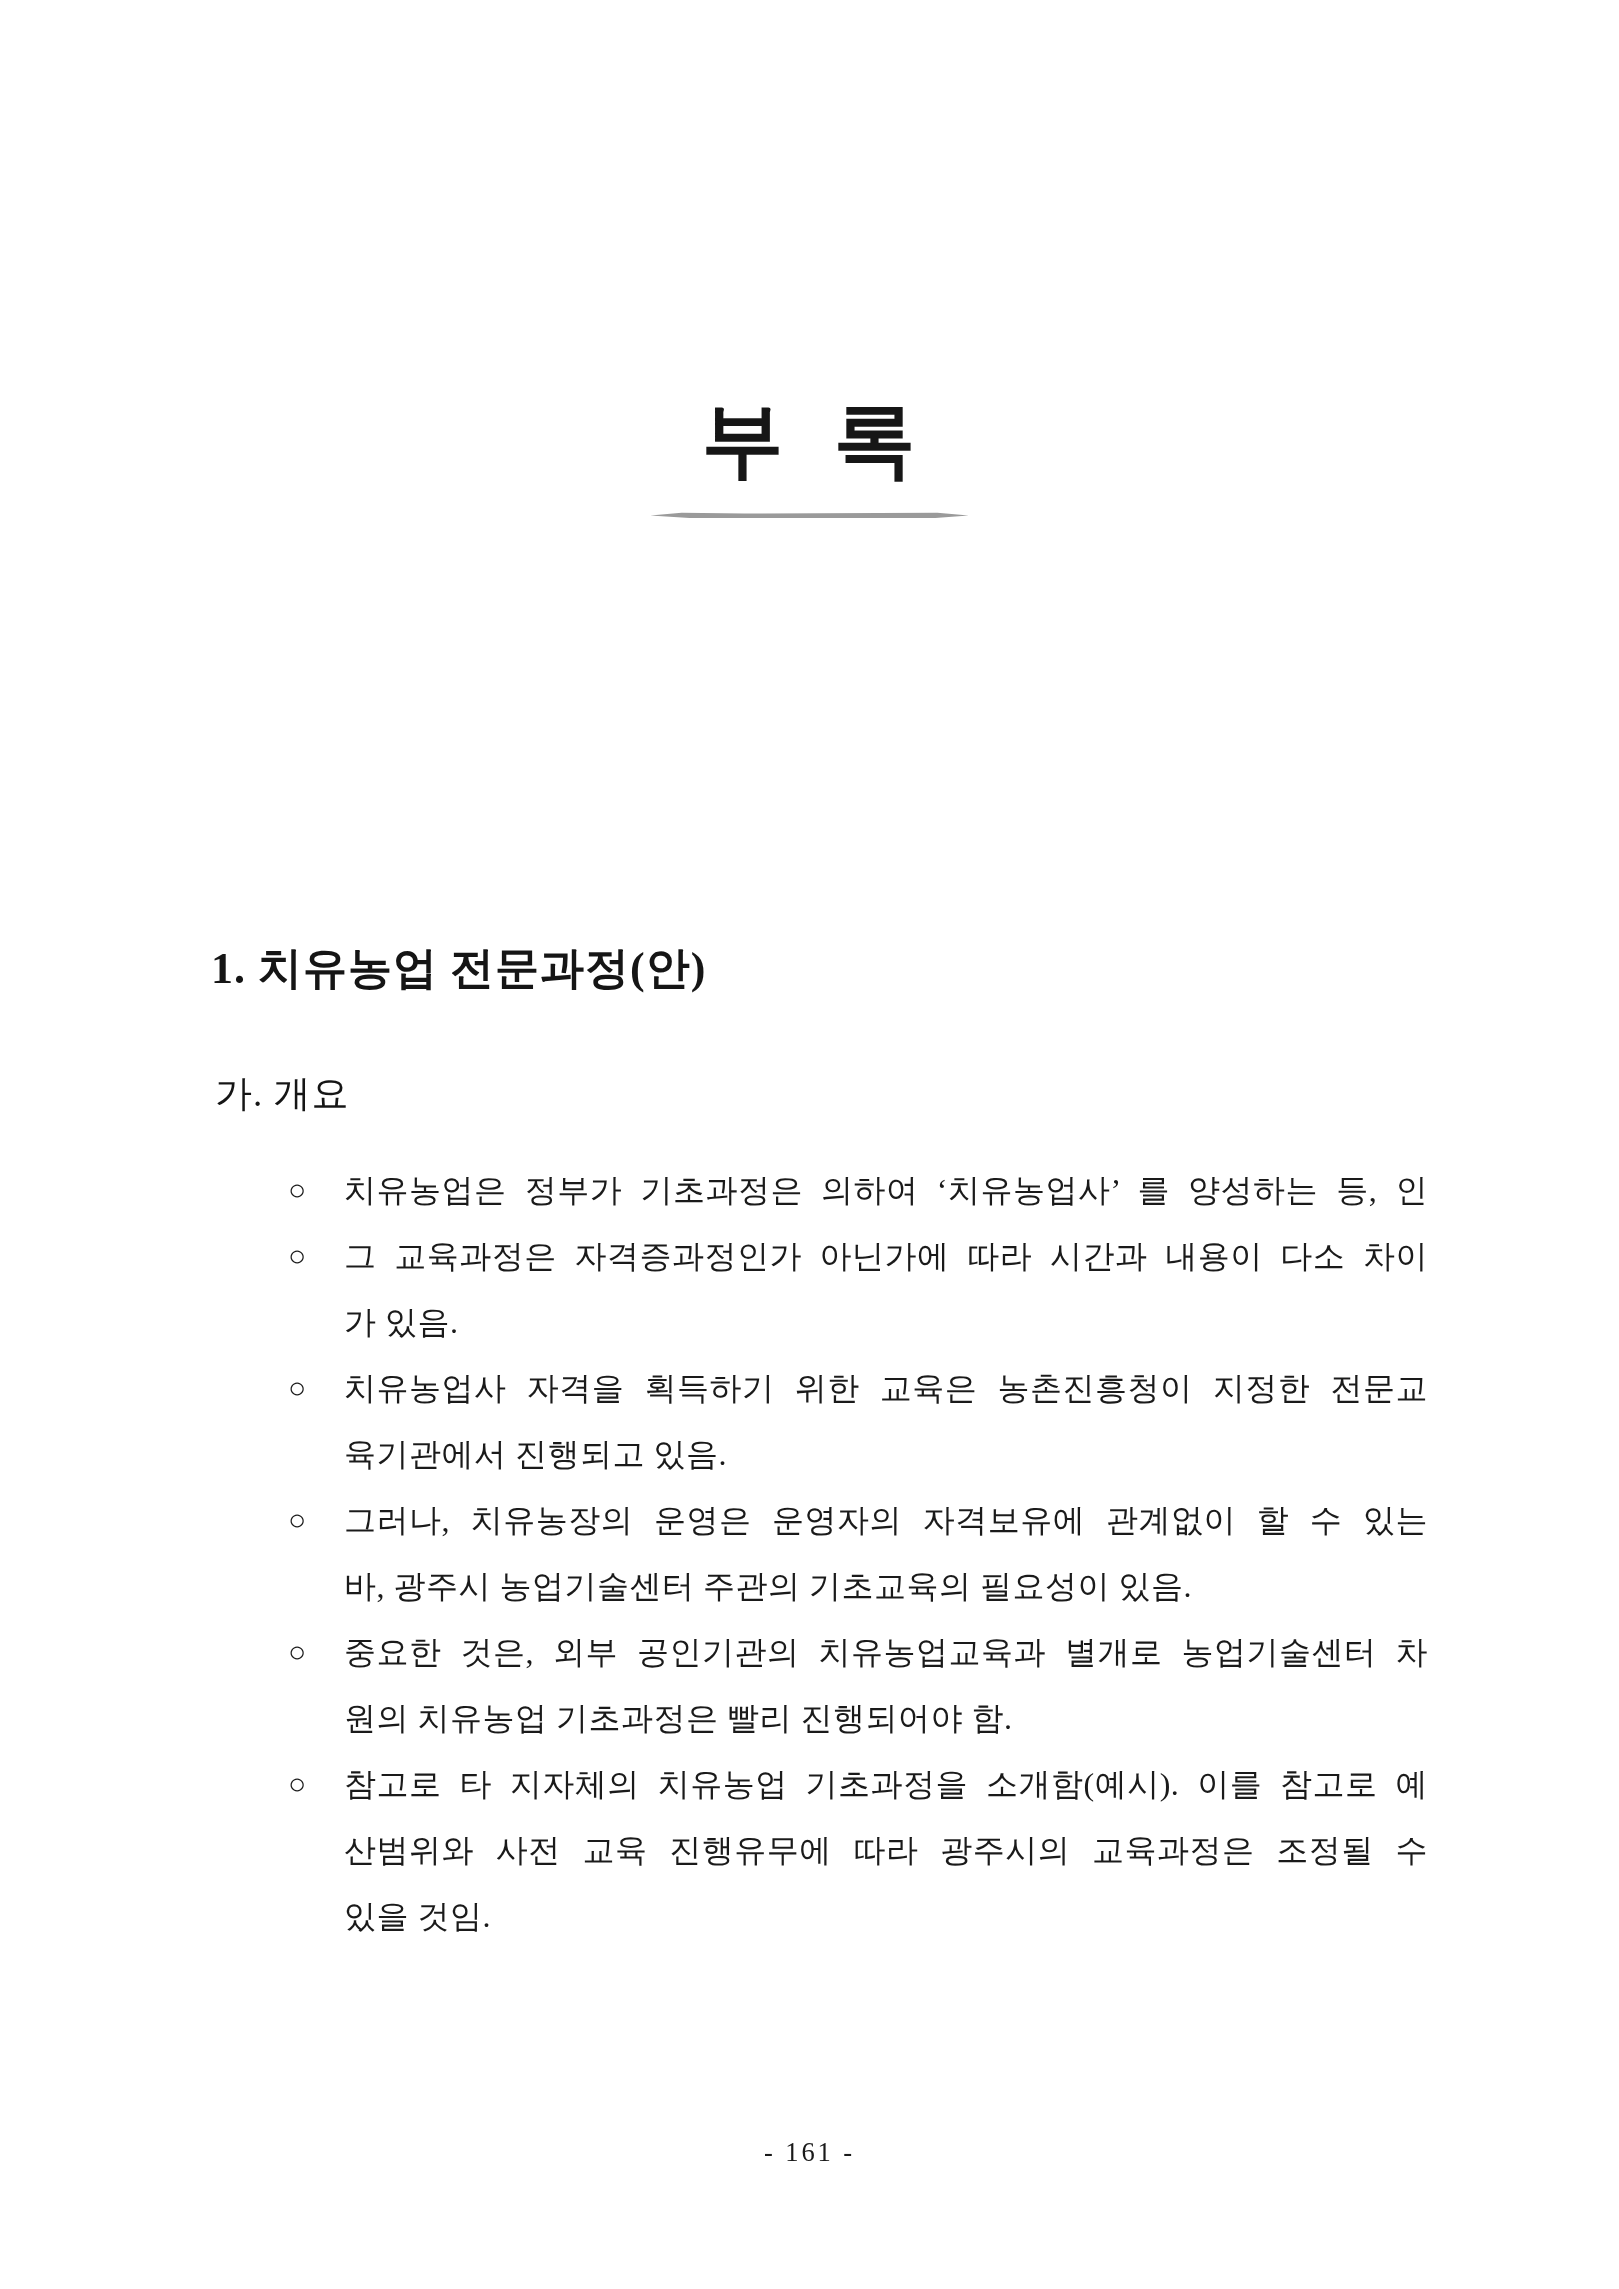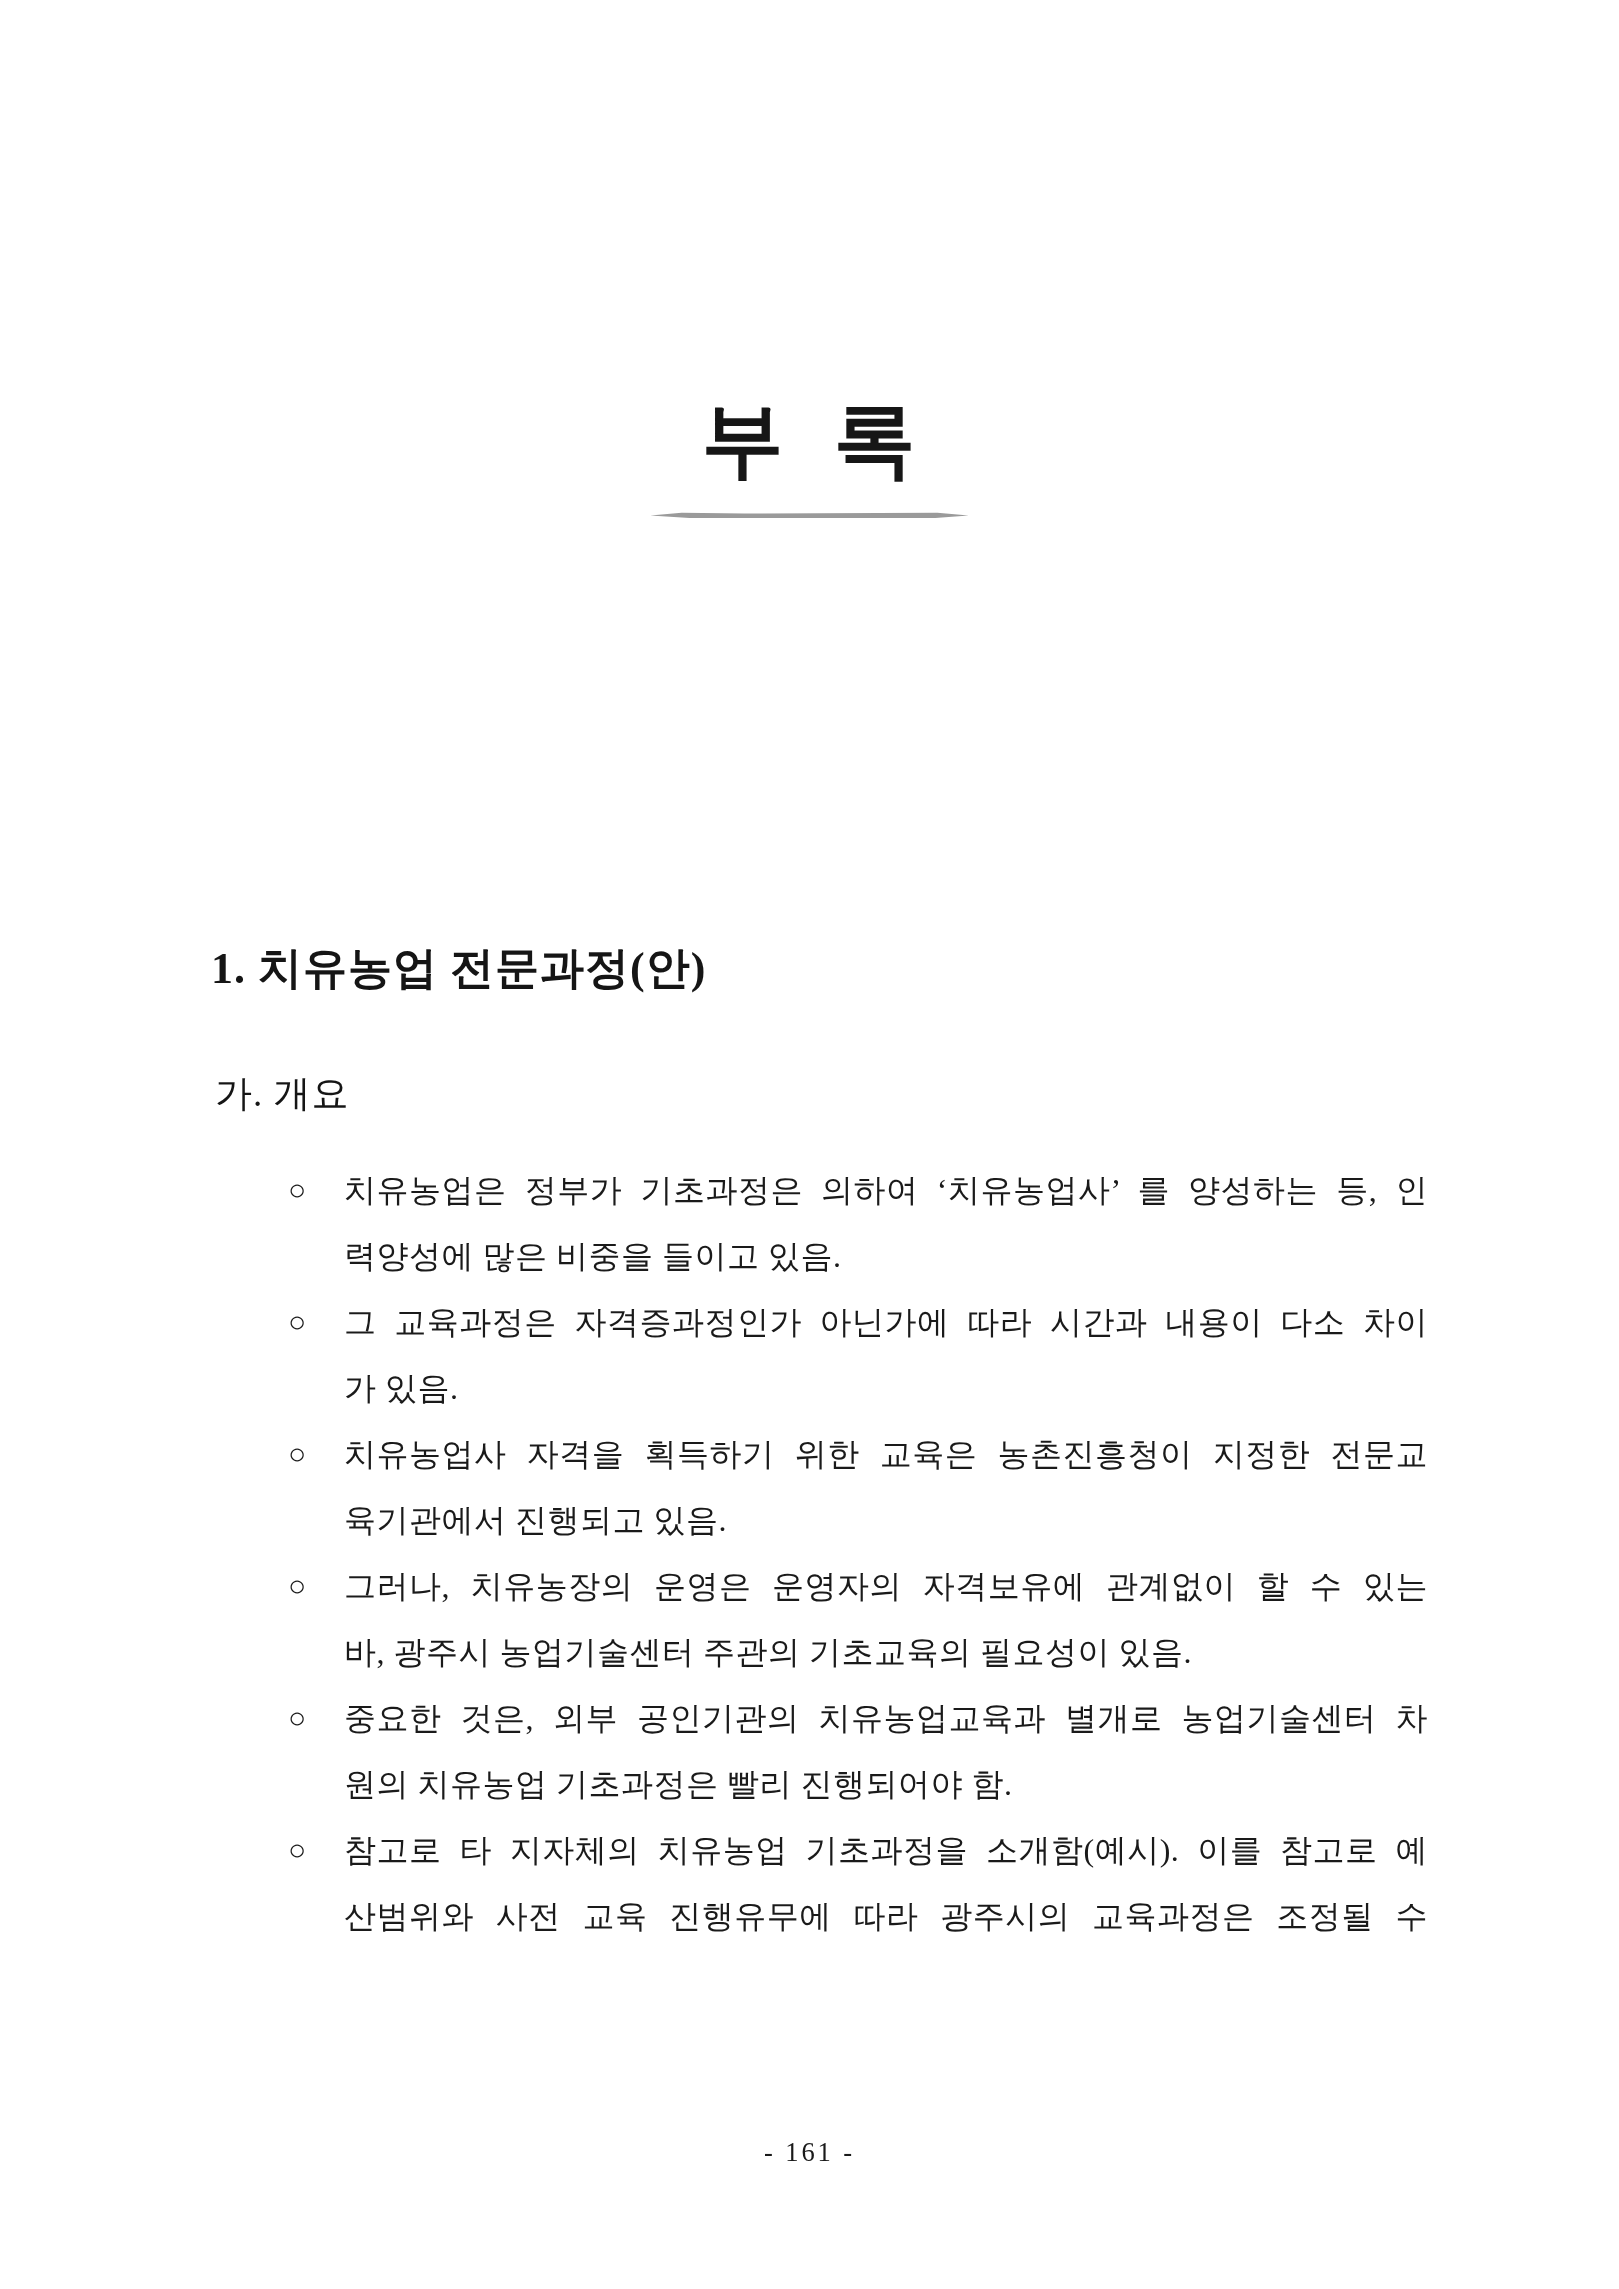--- a/index.html
+++ b/index.html
@@ -123,21 +123,20 @@
   <div class="section-heading">1. 치유농업 전문과정(안)</div>
 
   <div class="subsection-heading">가. 개요</div>
 
   <div class="bullet-list">
 
     <div class="bullet">
       <div class="bullet-marker">○</div>
       <div class="bullet-lines">
         <div class="line">치유농업은 정부가 기초과정은 의하여 ‘치유농업사’ 를 양성하는 등, 인</div>
-        <div class="line last">력양성에 많은 비중을 들이고 있음.</div>
       </div>
     </div>
 
     <div class="bullet">
       <div class="bullet-marker">○</div>
       <div class="bullet-lines">
         <div class="line">그 교육과정은 자격증과정인가 아닌가에 따라 시간과 내용이 다소 차이</div>
         <div class="line last">가 있음.</div>
       </div>
     </div>
@@ -164,20 +163,21 @@
         <div class="line">중요한 것은, 외부 공인기관의 치유농업교육과 별개로 농업기술센터 차</div>
         <div class="line last">원의 치유농업 기초과정은 빨리 진행되어야 함.</div>
       </div>
     </div>
 
     <div class="bullet">
       <div class="bullet-marker">○</div>
       <div class="bullet-lines">
         <div class="line">참고로 타 지자체의 치유농업 기초과정을 소개함(예시). 이를 참고로 예</div>
         <div class="line">산범위와 사전 교육 진행유무에 따라 광주시의 교육과정은 조정될 수</div>
+        <div class="line last">있을 것임.</div>
       </div>
     </div>
 
   </div>
 
   <div class="page-footer">- 161 -</div>
 
 </div>
 
 

